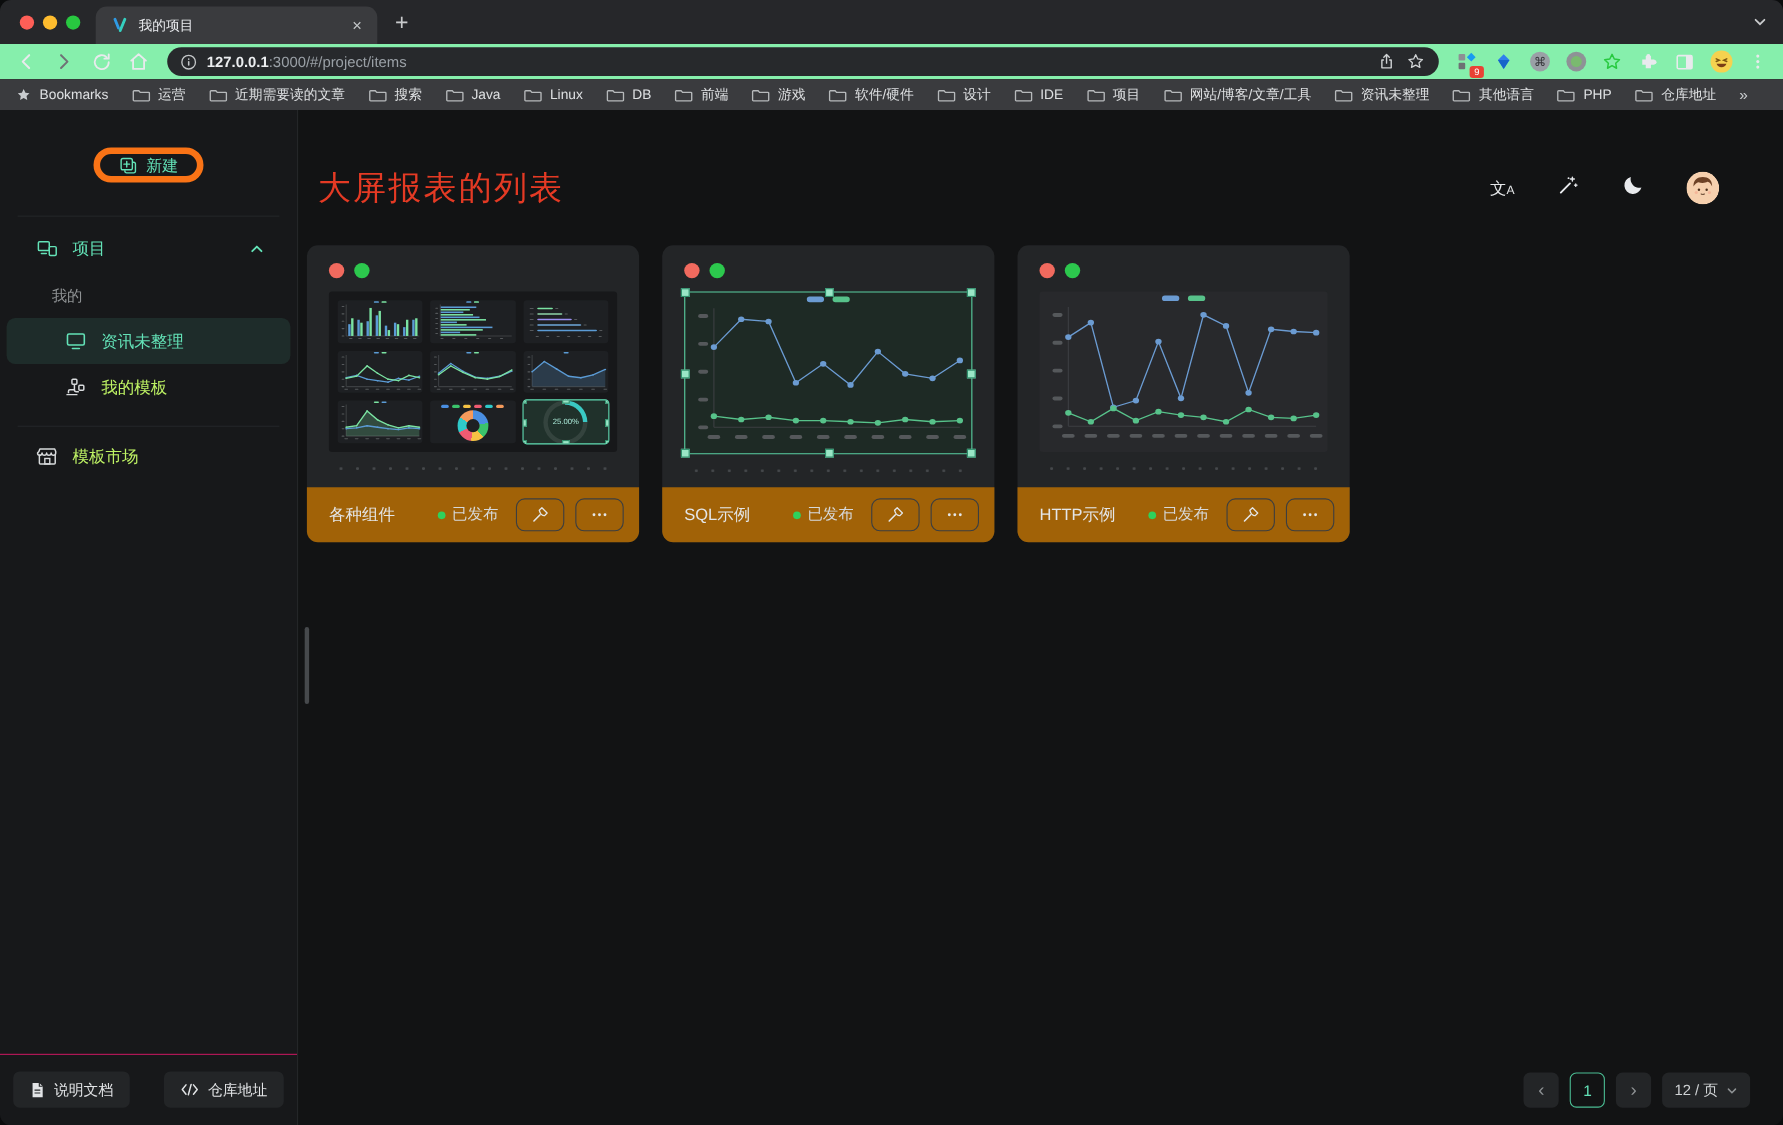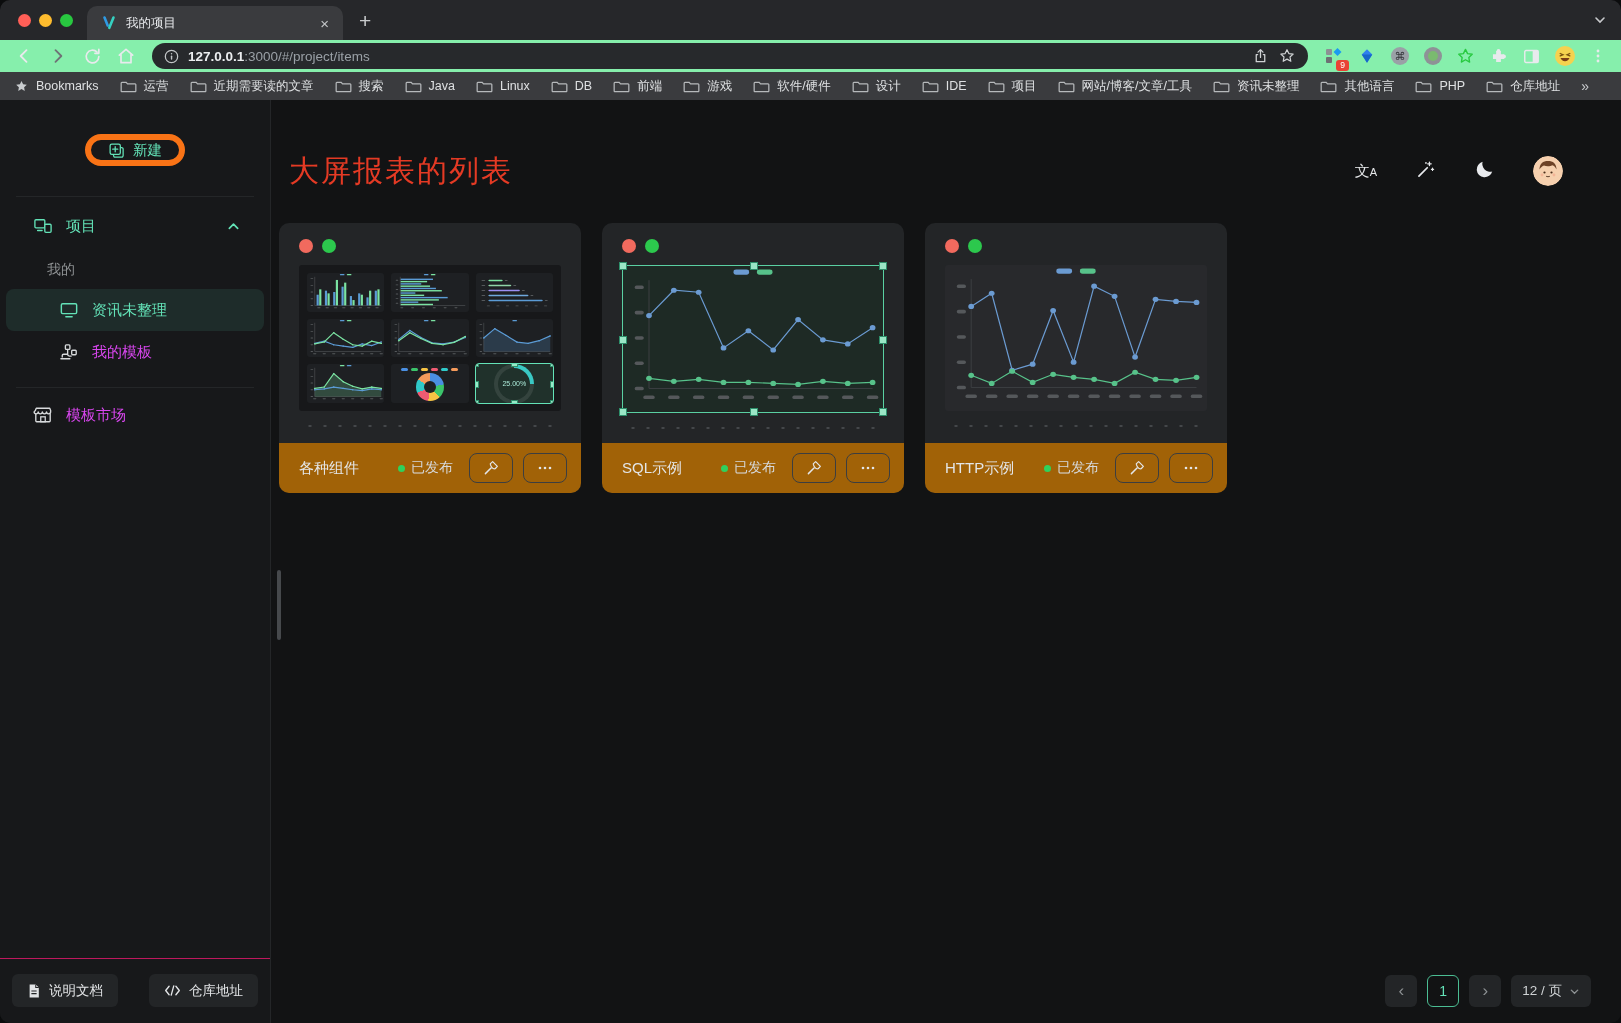--- a/index.html
+++ b/index.html
@@ -27,21 +27,21 @@
   .ext-badge{position:absolute;right:-2px;bottom:-1px;background:#e94235;color:#fff;font-size:8.5px;min-width:11px;height:11px;border-radius:3px;display:flex;align-items:center;justify-content:center;padding:0 1px;}
   .bookmarksbar{height:28px;background:#3a3b3e;display:flex;align-items:center;padding:0 14px;gap:21px;font-size:12.5px;color:#dee0e2;flex:0 0 auto;white-space:nowrap;overflow:hidden;}
   .bm{display:flex;align-items:center;gap:7px;flex:0 0 auto;}
   .bm-overflow{color:#c9cccf;font-size:14px;}
 
   
   .app{flex:1;display:flex;min-height:0;background:#121314;}
   .sidebar{width:270px;flex:0 0 auto;background:#17181a;border-right:1px solid #242628;display:flex;flex-direction:column;position:relative;}
   .new-btn{margin:34px auto 0;display:flex;align-items:center;gap:8px;background:none;border:6px solid #f97316;color:#63e2b7;border-radius:17px;height:32px;padding:0 17px;font-size:14.5px;font-family:inherit;}
   .sb-divider{border-top:1px solid #242628;margin:30px 16px 8px;}
-  .sb-item{display:flex;align-items:center;gap:13px;height:42px;color:#d946ef;font-size:15px;padding-left:33px;position:relative;}
+  .sb-item{display:flex;align-items:center;gap:13px;height:42px;color:#bef264;font-size:15px;padding-left:33px;position:relative;}
   .sb-item .chev{margin-left:auto;margin-right:30px;}
   .sb-item.green-label{color:#63e2b7;}
   .sb-group{color:#8e9193;font-size:14px;padding:14px 0 10px 47px;}
   .sb-sub{padding-left:59px;}
   .sb-sel{background:rgba(99,226,183,.10);border-radius:8px;margin:0 6px;padding-left:53px;color:#63e2b7;}
   .sb-footer{margin-top:auto;border-top:1px solid #be185d;padding:15px 12px 16px;display:flex;justify-content:space-between;}
   .sb-foot-btn{display:flex;align-items:center;gap:8px;background:#232527;border:none;color:#e2e4e6;font-size:13.5px;height:33px;padding:0 15px;border-radius:6px;font-family:inherit;}
 
   .main{flex:1;position:relative;min-width:0;margin-top:40px;}
   .page-header{height:62px;display:flex;align-items:center;padding:0 58px 0 18px;}

